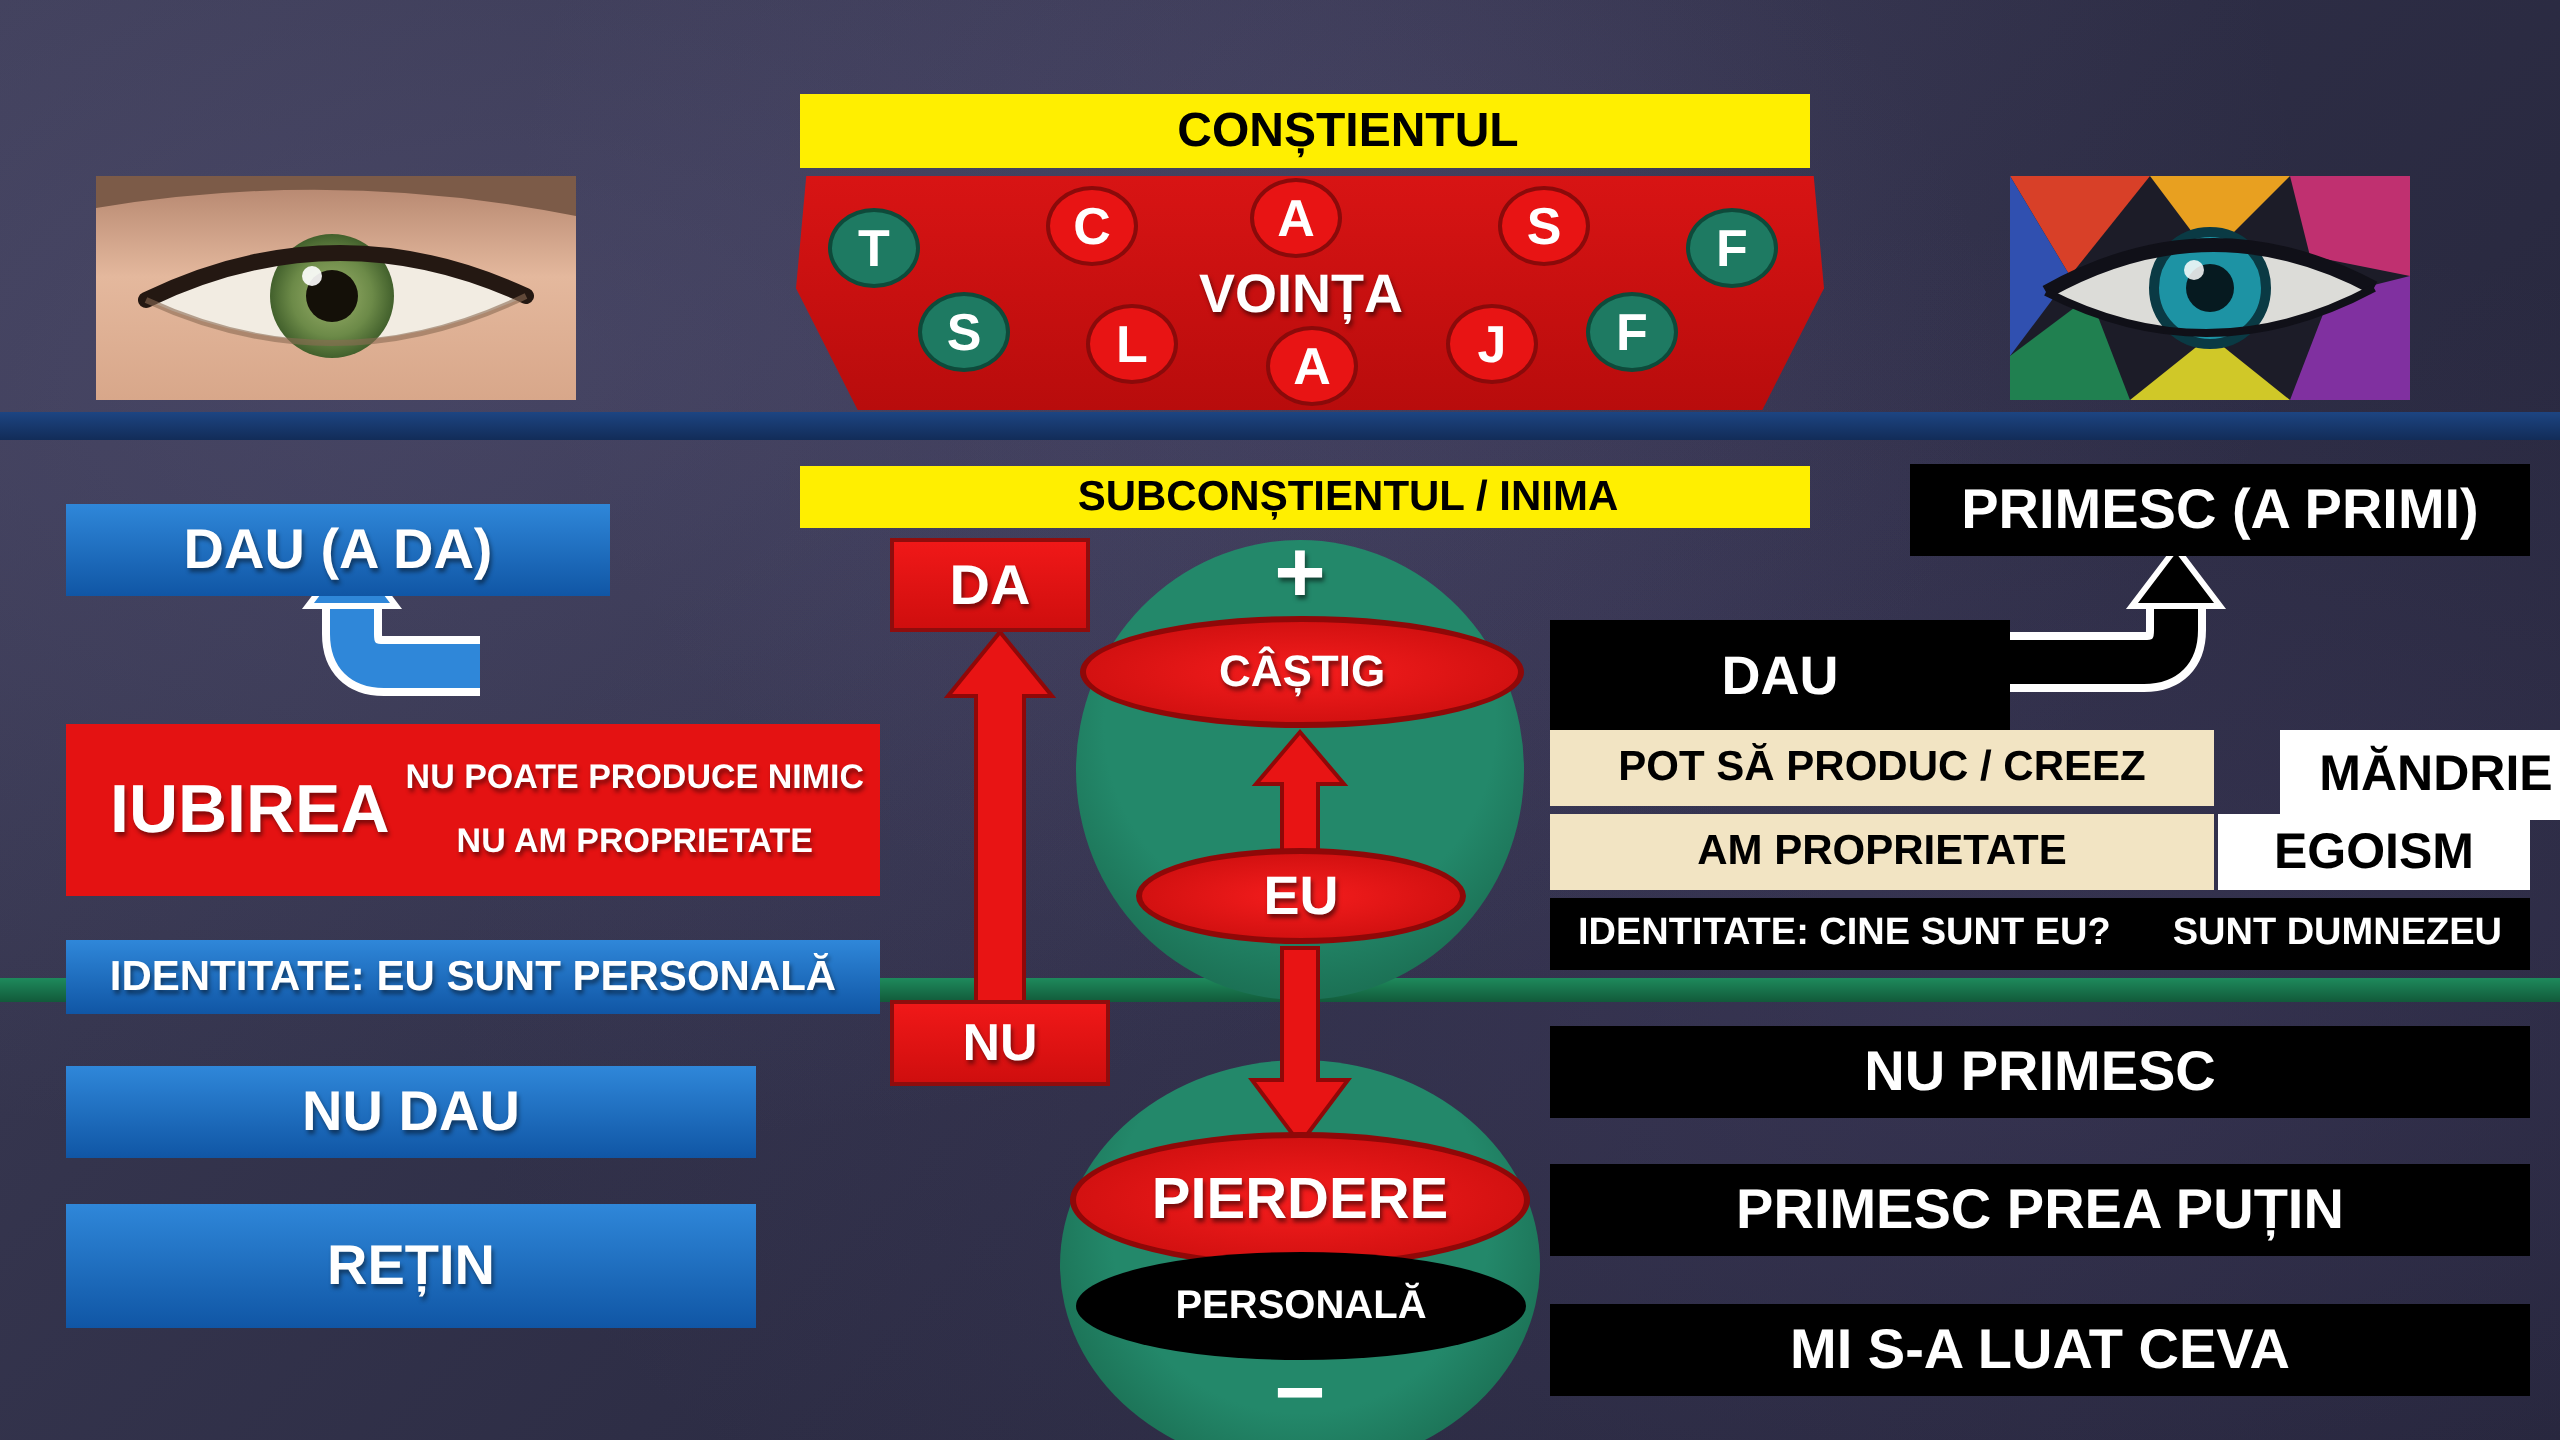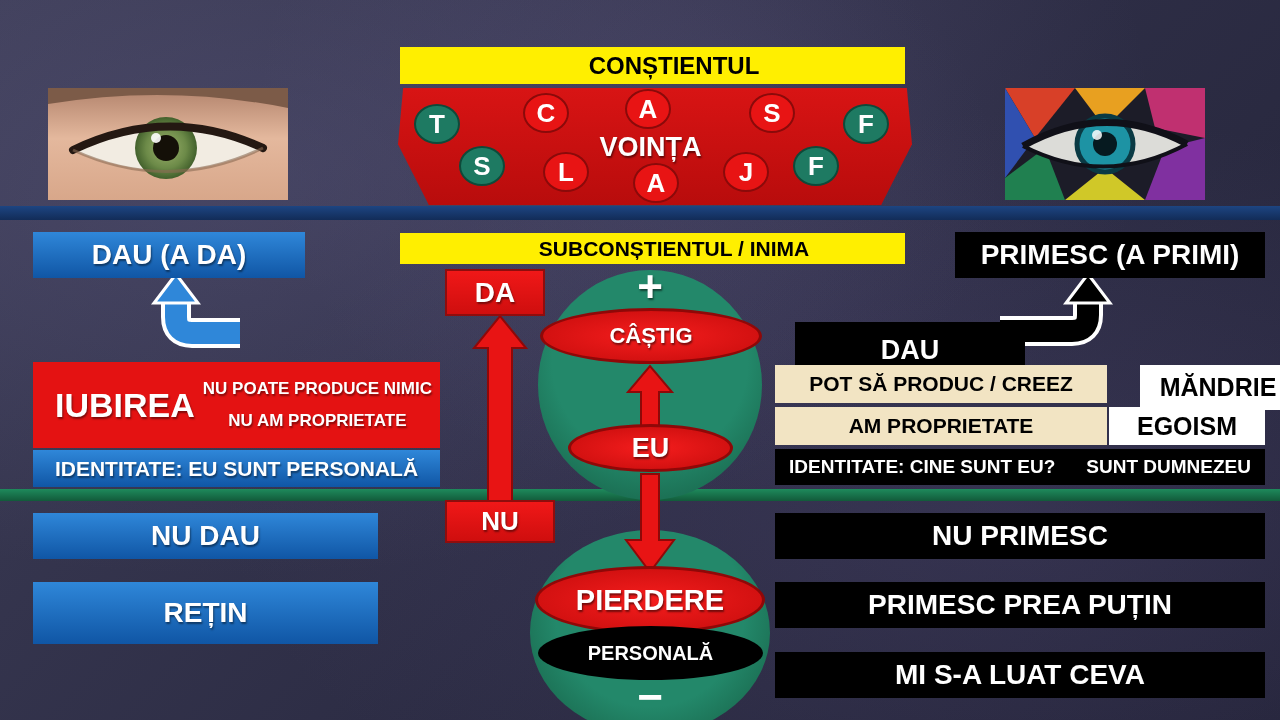--- a/index.html
+++ b/index.html
@@ -8,21 +8,21 @@
     font-family:"Liberation Sans",sans-serif;
     background:
       radial-gradient(ellipse at 18% 25%, rgba(110,105,150,.28), transparent 52%),
       radial-gradient(ellipse at 78% 70%, rgba(95,85,135,.25), transparent 55%),
       radial-gradient(ellipse at 55% 15%, rgba(120,110,160,.18), transparent 45%),
       linear-gradient(135deg,#3d3d57 0%,#2d2d45 55%,#232338 100%);
   }
   .abs{position:absolute;}
   .box{display:flex;align-items:center;justify-content:center;font-weight:bold;color:#fff;
        text-shadow:1px 2px 2px rgba(0,0,0,.45);box-sizing:border-box;}
-  .blue{background:linear-gradient(#2f87d9,#1056a5);}
+  .blue{background:linear-gradient(#2f87d9,#1056a5);margin-top:20px;}
   .redbox{background:linear-gradient(#f01818,#cf0e0e);border:2px solid #8f0d0d;}
   .redflat{background:#e41212;}
   .blackbox{background:#000;}
   .yellow{background:#ffef00;color:#000;text-shadow:none;padding-left:43px;}
   .cream{background:#f2e4c3;color:#000;text-shadow:none;}
   .whitebox{background:#fff;color:#000;text-shadow:none;}
   .gcircle{border-radius:50%;background:radial-gradient(circle at 50% 40%, #23886a 55%, #14593f);}
   .rellipse{border-radius:50%;background:radial-gradient(#f51d1d,#c50c0c);border:3px solid #8f0808;
             display:flex;align-items:center;justify-content:center;font-weight:bold;color:#fff;
             text-shadow:1px 2px 2px rgba(0,0,0,.5);box-sizing:border-box;}
@@ -154,21 +154,21 @@
   <div class="abs" style="left:600px;top:262px;width:100px;text-align:center;color:#fff;font-weight:bold;font-size:44px;z-index:3;text-shadow:1px 2px 2px rgba(0,0,0,.5);">+</div>
 
   <div class="abs rellipse" style="left:540px;top:308px;width:222px;height:56px;font-size:22px;z-index:3;">CÂȘTIG</div>
   <div class="abs rellipse" style="left:568px;top:424px;width:165px;height:48px;font-size:27px;z-index:3;">EU</div>
 
   <div class="abs rellipse" style="left:535px;top:566px;width:230px;height:68px;font-size:29px;z-index:3;">PIERDERE</div>
   <div class="abs bellipse" style="left:538px;top:626px;width:225px;height:54px;font-size:20px;z-index:4;">PERSONALĂ</div>
   <div class="abs" style="left:600px;top:672px;width:100px;text-align:center;color:#fff;font-weight:bold;font-size:44px;z-index:5;">−</div>
 
   <div class="abs box blackbox" style="left:955px;top:232px;width:310px;height:46px;font-size:28px;z-index:3;">PRIMESC (A PRIMI)</div>
-  <div class="abs box blackbox" style="left:775px;top:322px;width:230px;height:56px;font-size:27px;z-index:3;margin-left:20px;">DAU</div>
+  <div class="abs box blackbox" style="left:775px;top:310px;width:230px;height:56px;font-size:27px;z-index:3;">DAU</div>
 
   <div class="abs box cream" style="left:775px;top:365px;width:332px;height:38px;font-size:21px;font-weight:bold;z-index:3;">POT SĂ PRODUC / CREEZ</div>
   <div class="abs box whitebox" style="left:1140px;top:365px;width:156px;height:45px;font-size:25px;z-index:3;">MĂNDRIE</div>
 
   <div class="abs box cream" style="left:775px;top:407px;width:332px;height:38px;font-size:21px;font-weight:bold;z-index:3;">AM PROPRIETATE</div>
   <div class="abs box whitebox" style="left:1109px;top:407px;width:156px;height:38px;font-size:25px;z-index:3;">EGOISM</div>
 
   <div class="abs box blackbox" style="left:775px;top:449px;width:490px;height:36px;font-size:19px;z-index:3;justify-content:space-between;padding:0 14px;">
     <span>IDENTITATE: CINE SUNT EU?</span>
     <span>SUNT DUMNEZEU</span>

